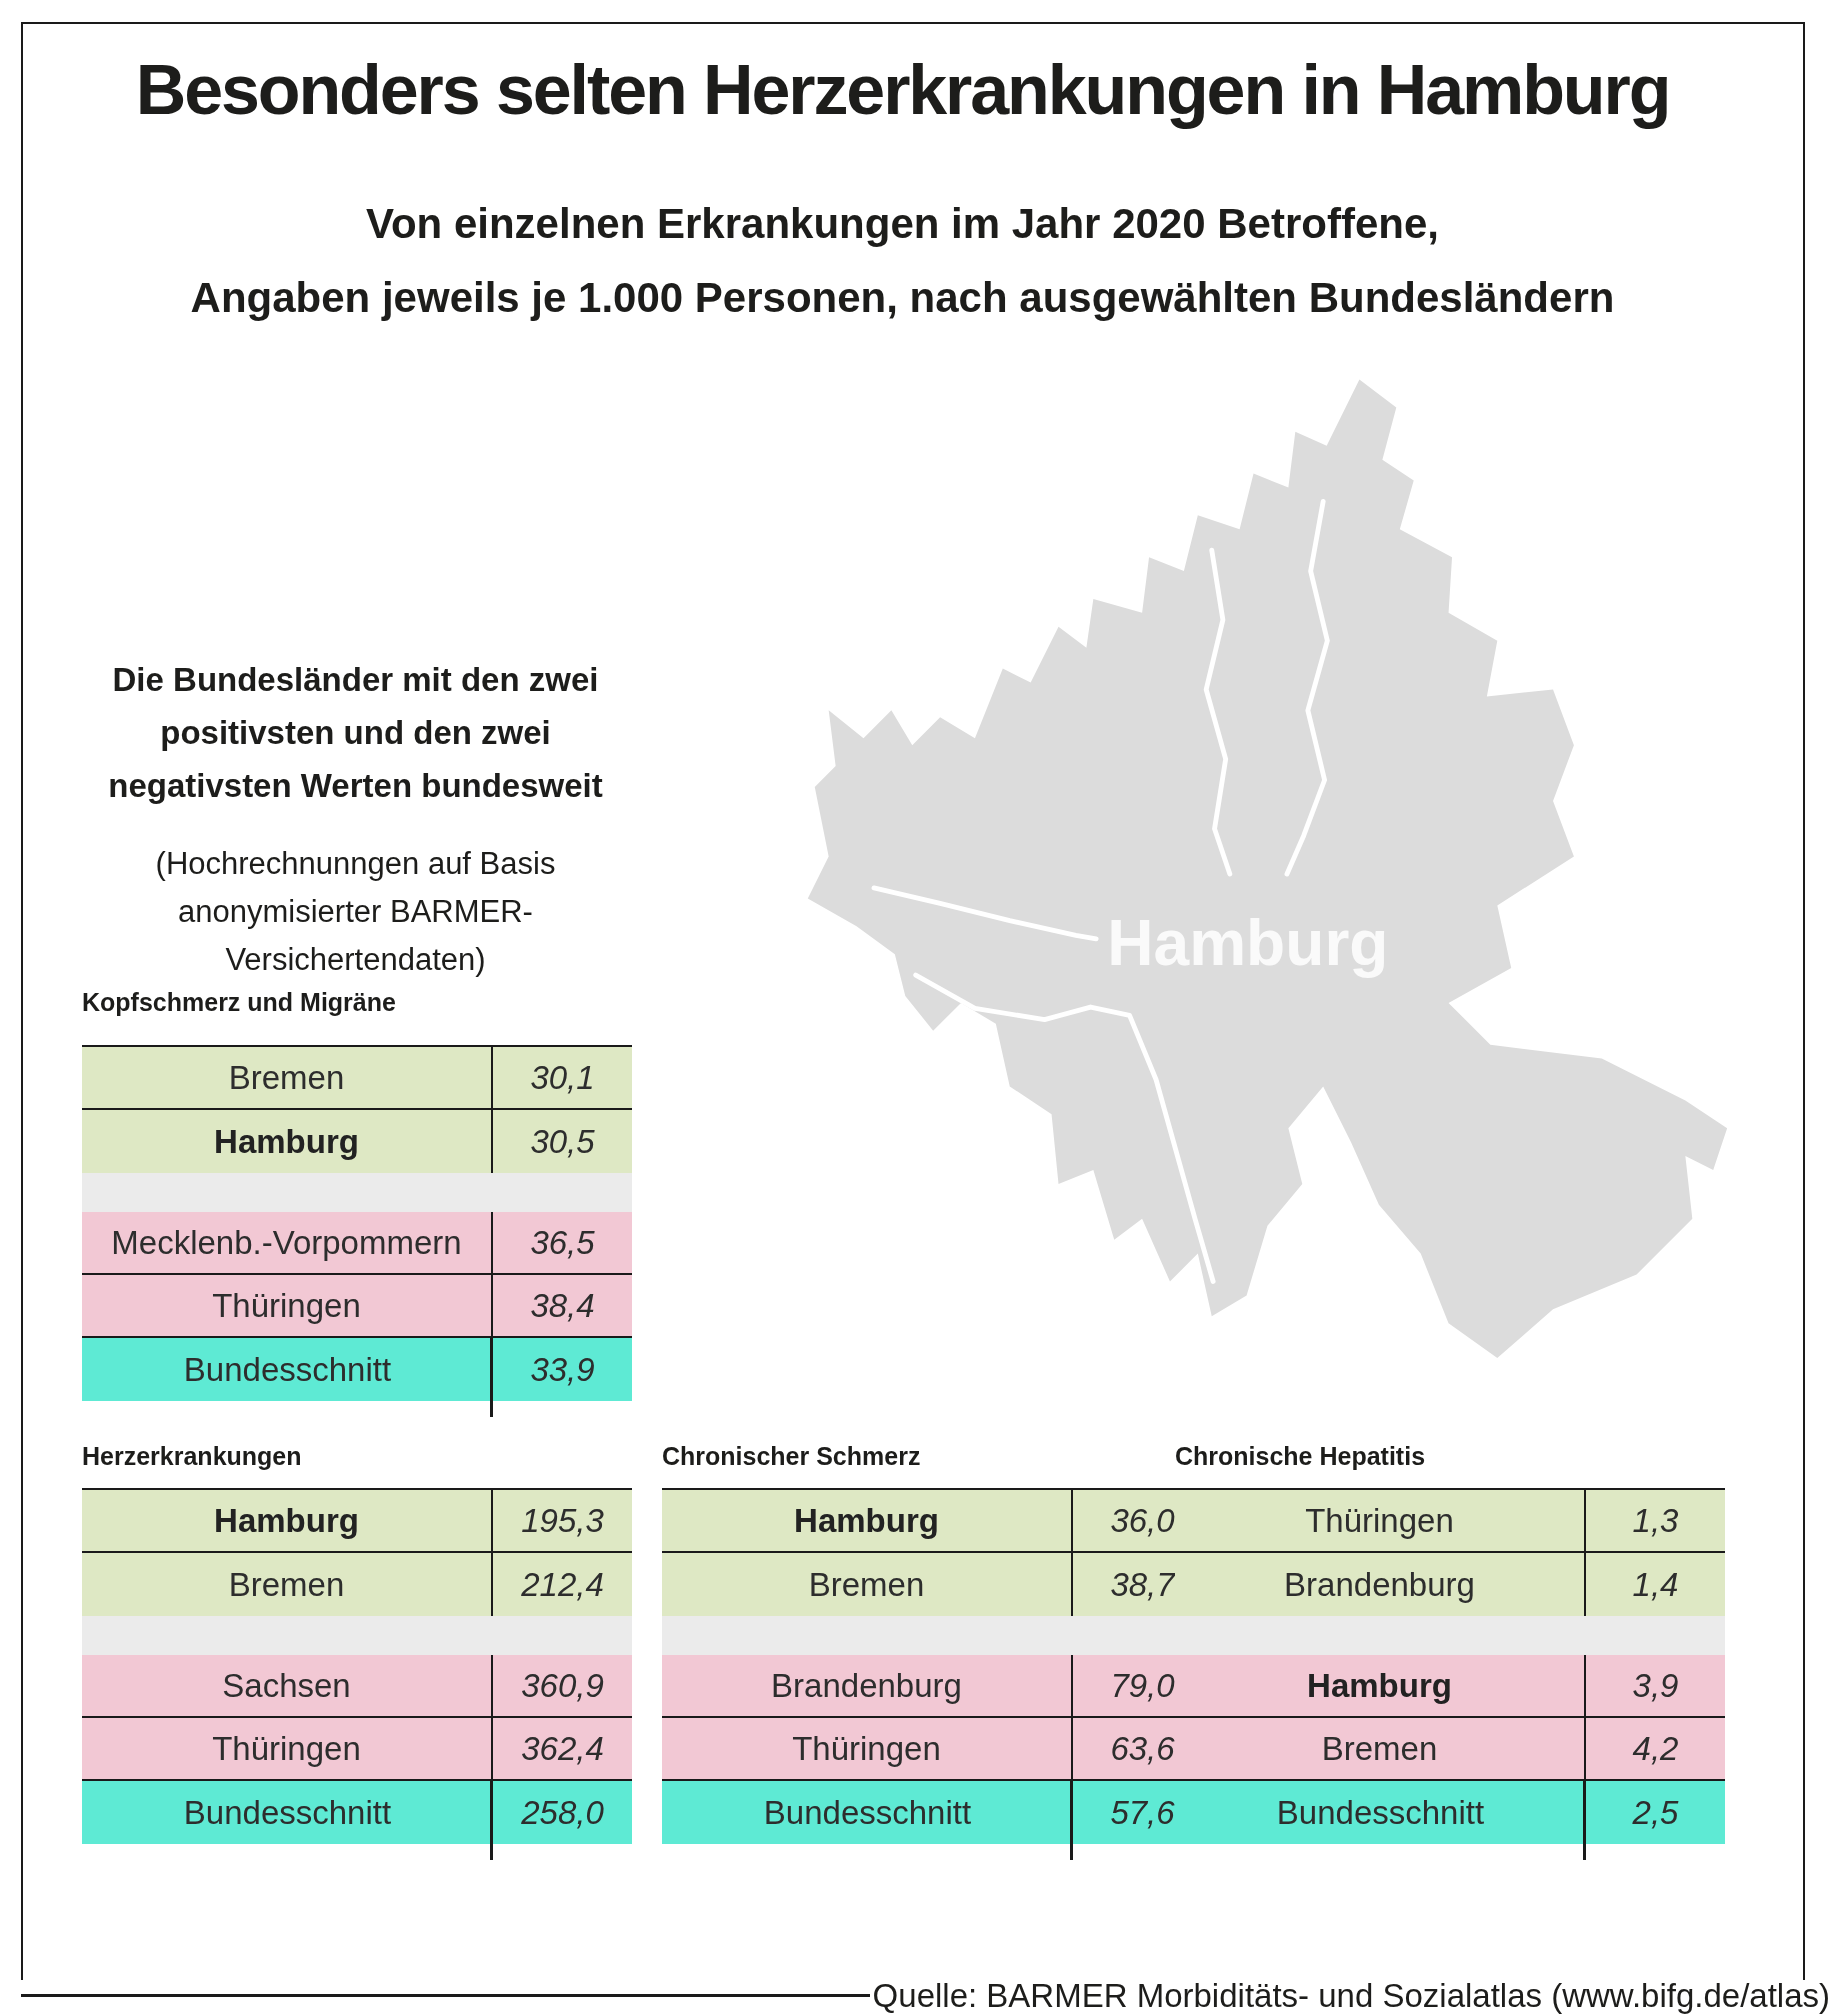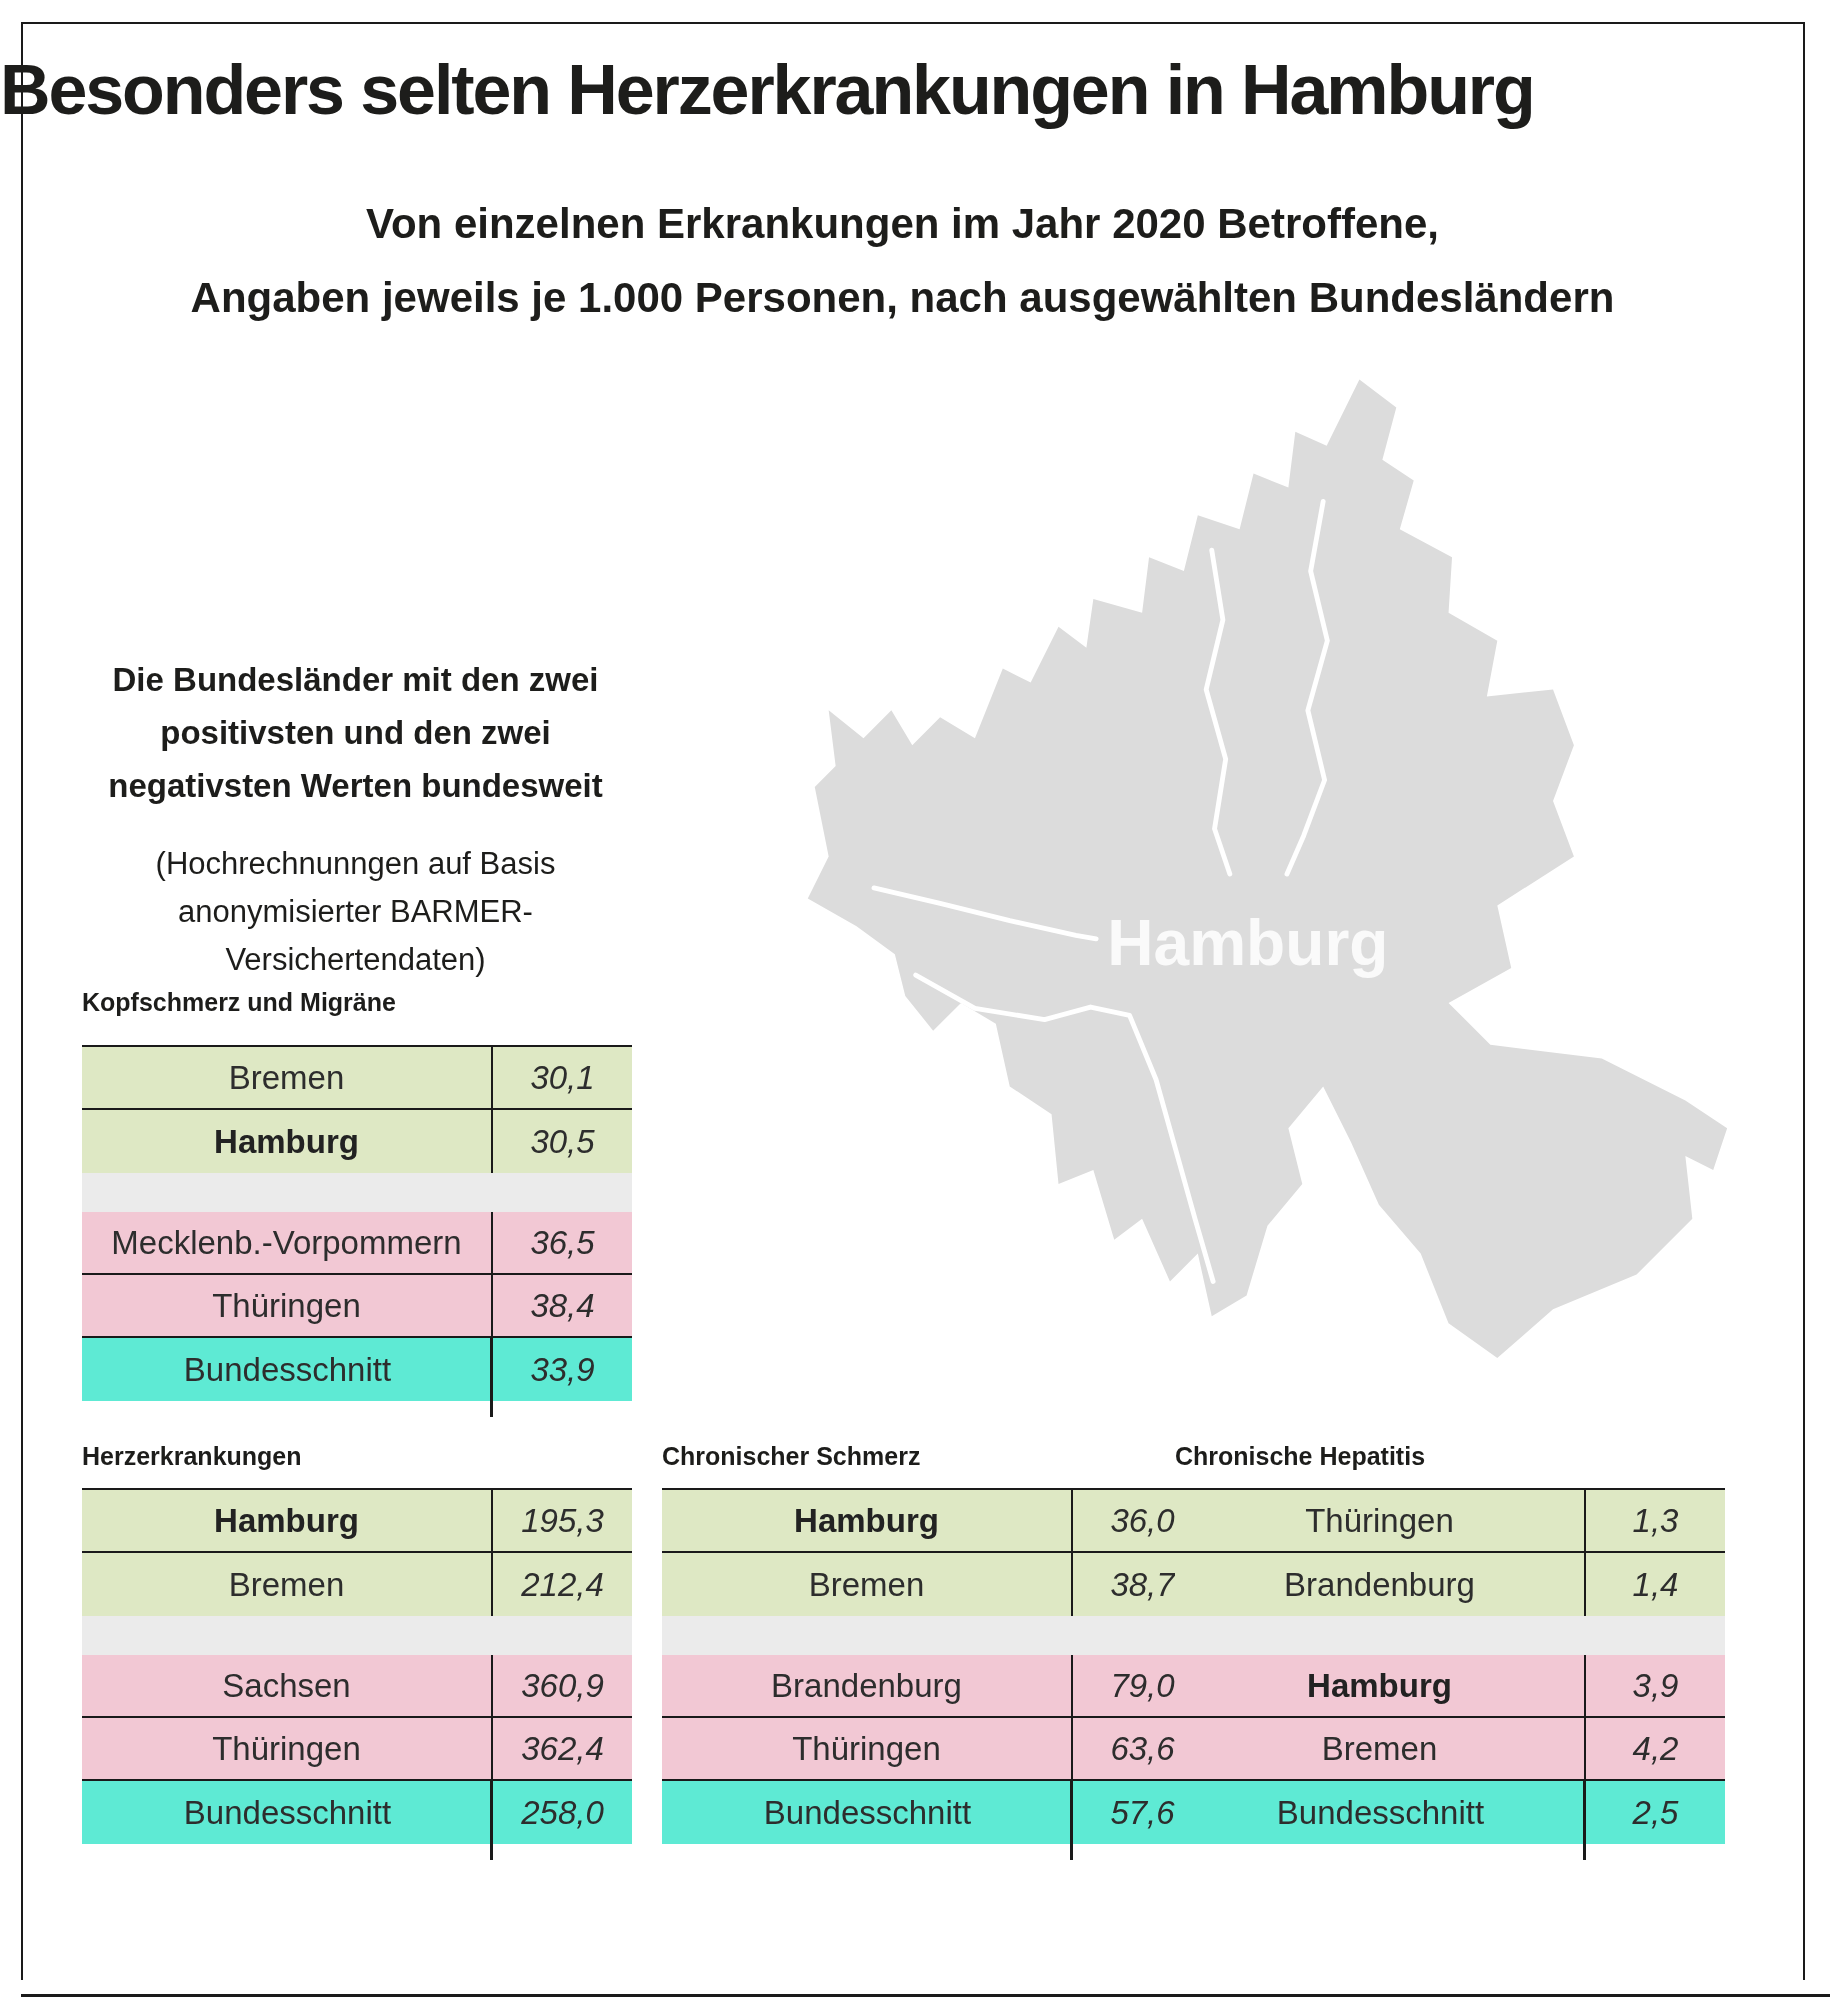--- a/index.html
+++ b/index.html
@@ -14,21 +14,21 @@
   html,body{background:#fff;}
   body{
     width:1830px;height:2015px;position:relative;overflow:hidden;
     font-family:"Liberation Sans","DejaVu Sans",sans-serif;color:var(--text);
   }
   .frame{
     position:absolute;left:21px;top:22px;width:1784px;height:1958px;
     border:2.8px solid var(--line);border-bottom:none;pointer-events:none;
   }
   .title{
-    position:absolute;left:0;right:25px;top:50px;text-align:left;
+    position:absolute;left:0;right:25px;top:50px;text-align:center;
     font-size:70px;font-weight:700;letter-spacing:-2.1px;white-space:nowrap;
   }
   .subtitle{
     position:absolute;left:0;right:25px;top:187px;text-align:center;
     font-size:42px;font-weight:700;line-height:1.75;
   }
   .info{
     position:absolute;left:56px;top:654px;width:599px;text-align:center;
   }
   .info .b{font-size:33px;font-weight:700;line-height:1.6;}
@@ -226,14 +226,15 @@
     </div>
     <div class="row avg">
       <div class="cell-label">Bundesschnitt</div>
       <div class="cell-value">2,5</div>
     </div>
   </div>
 </div>
 
 <div class="source">
   <div class="source-rule"></div>
+  <div class="source-text">Quelle: BARMER Morbiditäts- und Sozialatlas (www.bifg.de/atlas)</div>
 </div>
 
 
 </body></html>

